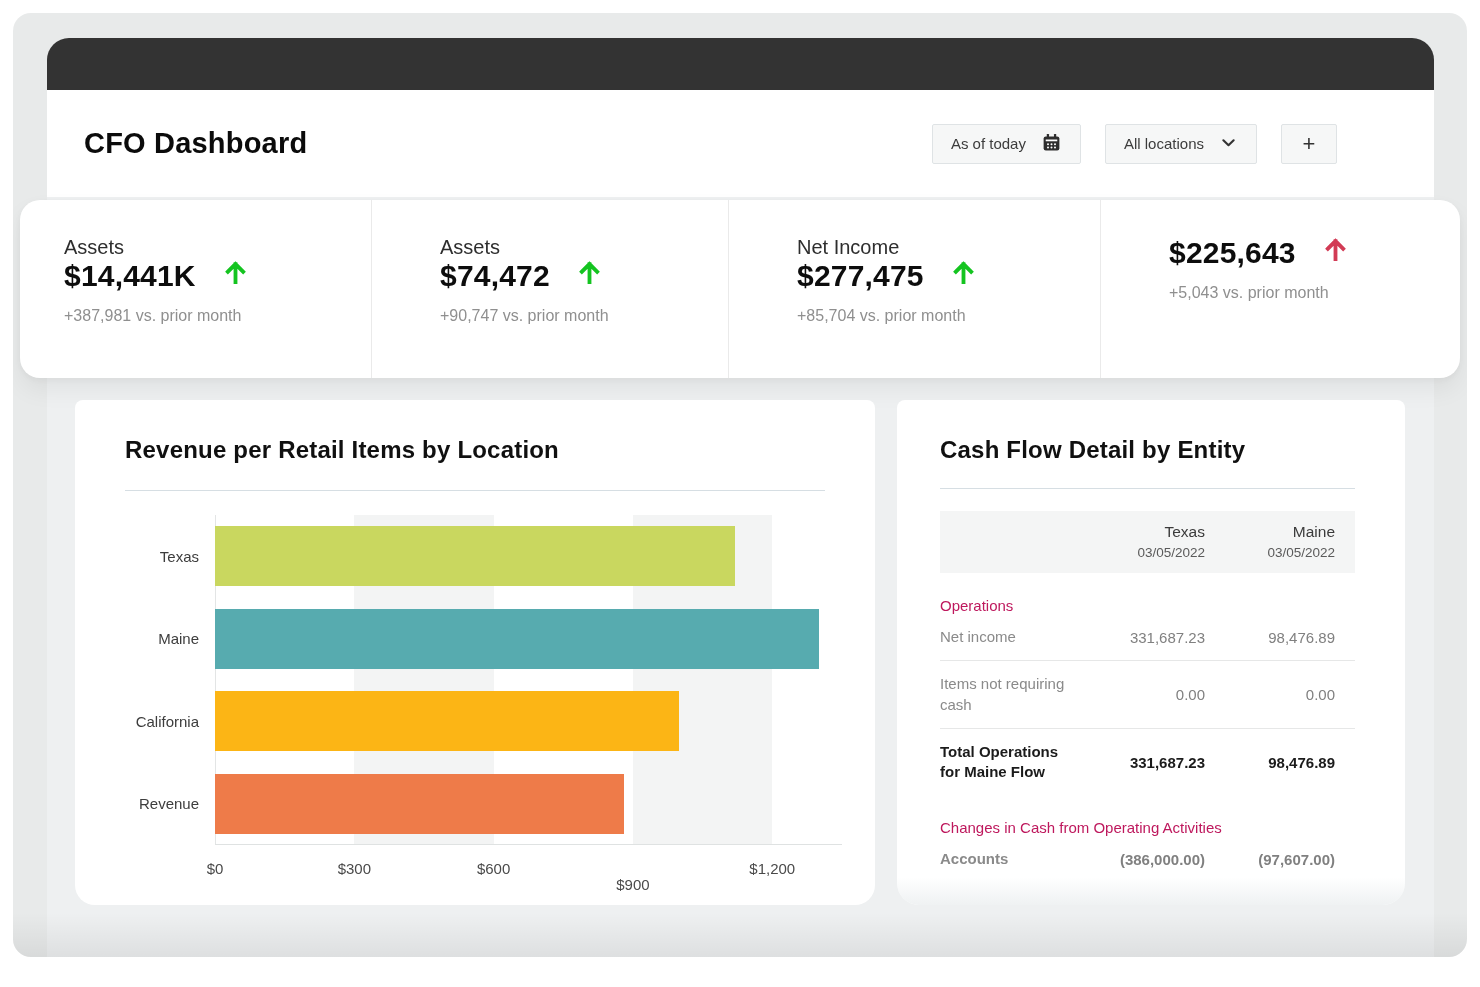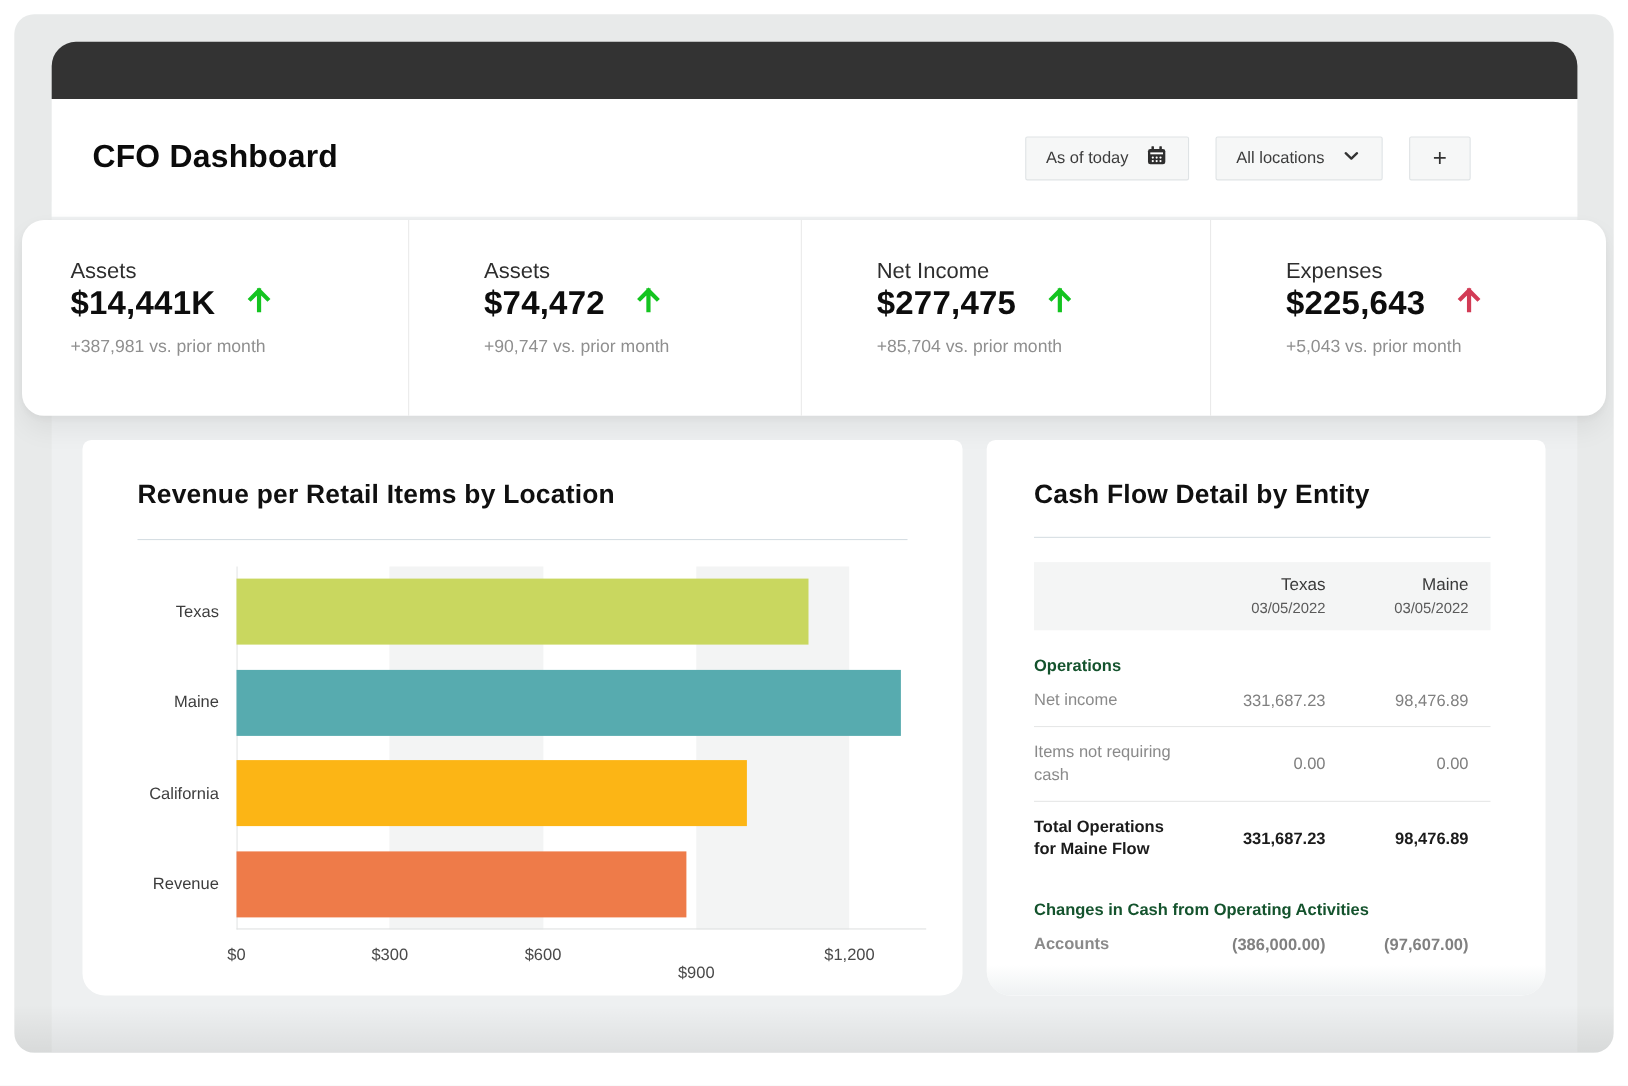--- a/index.html
+++ b/index.html
@@ -90,21 +90,21 @@
   .panel-table .panel-title{ display:block; padding-top:36px; }
   .table-rule{ margin-top:24px; border-top:1px solid #d6dee3; }
   .thead{
     margin-top:22px; background:#f4f5f5; height:62px;
     display:grid; grid-template-columns:1fr 130px 130px; align-items:center;
     padding-right:20px;
   }
   .th{ text-align:right; line-height:1.45; }
   .th .entity{ font-size:15.5px; color:#3b3b3b; }
   .th .date{ font-size:13.5px; color:#5a5a5a; }
-  .section-header{ font-size:15px; font-weight:bold; color:#14532d; margin-top:24px; }
+  .section-header{ font-size:15px; font-weight:normal; color:#be185d; margin-top:24px; }
   .trow{
     display:grid; grid-template-columns:1fr 130px 130px; align-items:center;
     padding:13px 20px 13px 0; border-bottom:1px solid #e6e7e7;
   }
   .trow .lbl{ font-size:15px; color:#8a8a8a; line-height:1.35; padding-right:8px; }
   .trow .val{ font-size:15px; color:#808080; text-align:right; }
   .trow.bold{ border-bottom:none; }
   .trow.bold .lbl, .trow.bold .val{ color:#1b1b1b; font-weight:bold; }
   .trow.last{ border-bottom:none;font-weight:bold; }
 </style>
@@ -175,21 +175,20 @@
         <div class="kpi-label">Net Income</div>
         <div class="kpi-value-row">
           <div class="kpi-value">$277,475</div>
           <span><svg width="27" height="27" viewBox="0 0 24 24">
               <path d="M12 20.5 V4.5 M5.2 11.3 L12 4.5 L18.8 11.3" fill="none" stroke="#14c420" stroke-width="3.4" stroke-linecap="square" stroke-linejoin="miter"></path>
             </svg></span>
         </div>
         <div class="kpi-delta">+85,704 vs. prior month</div>
       </div>
       <div class="kpi">
-        <div class="kpi-label">Expenses</div>
         <div class="kpi-value-row">
           <div class="kpi-value">$225,643</div>
           <span><svg width="27" height="27" viewBox="0 0 24 24">
               <path d="M12 20.5 V4.5 M5.2 11.3 L12 4.5 L18.8 11.3" fill="none" stroke="#d23b55" stroke-width="3.4" stroke-linecap="square" stroke-linejoin="miter"></path>
             </svg></span>
         </div>
         <div class="kpi-delta">+5,043 vs. prior month</div>
       </div>
     </div>
 

